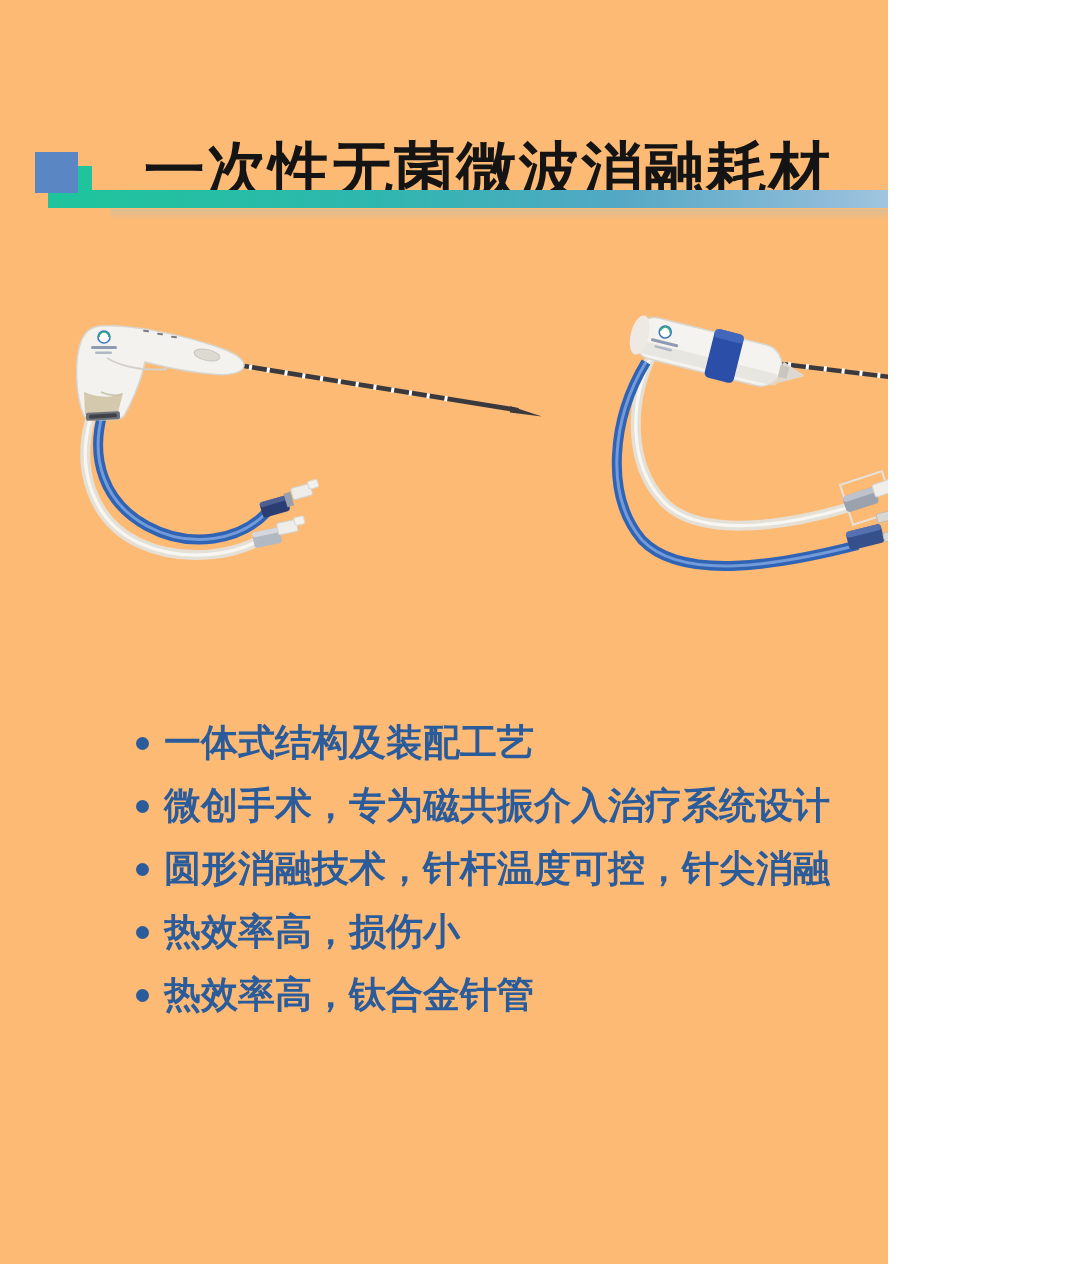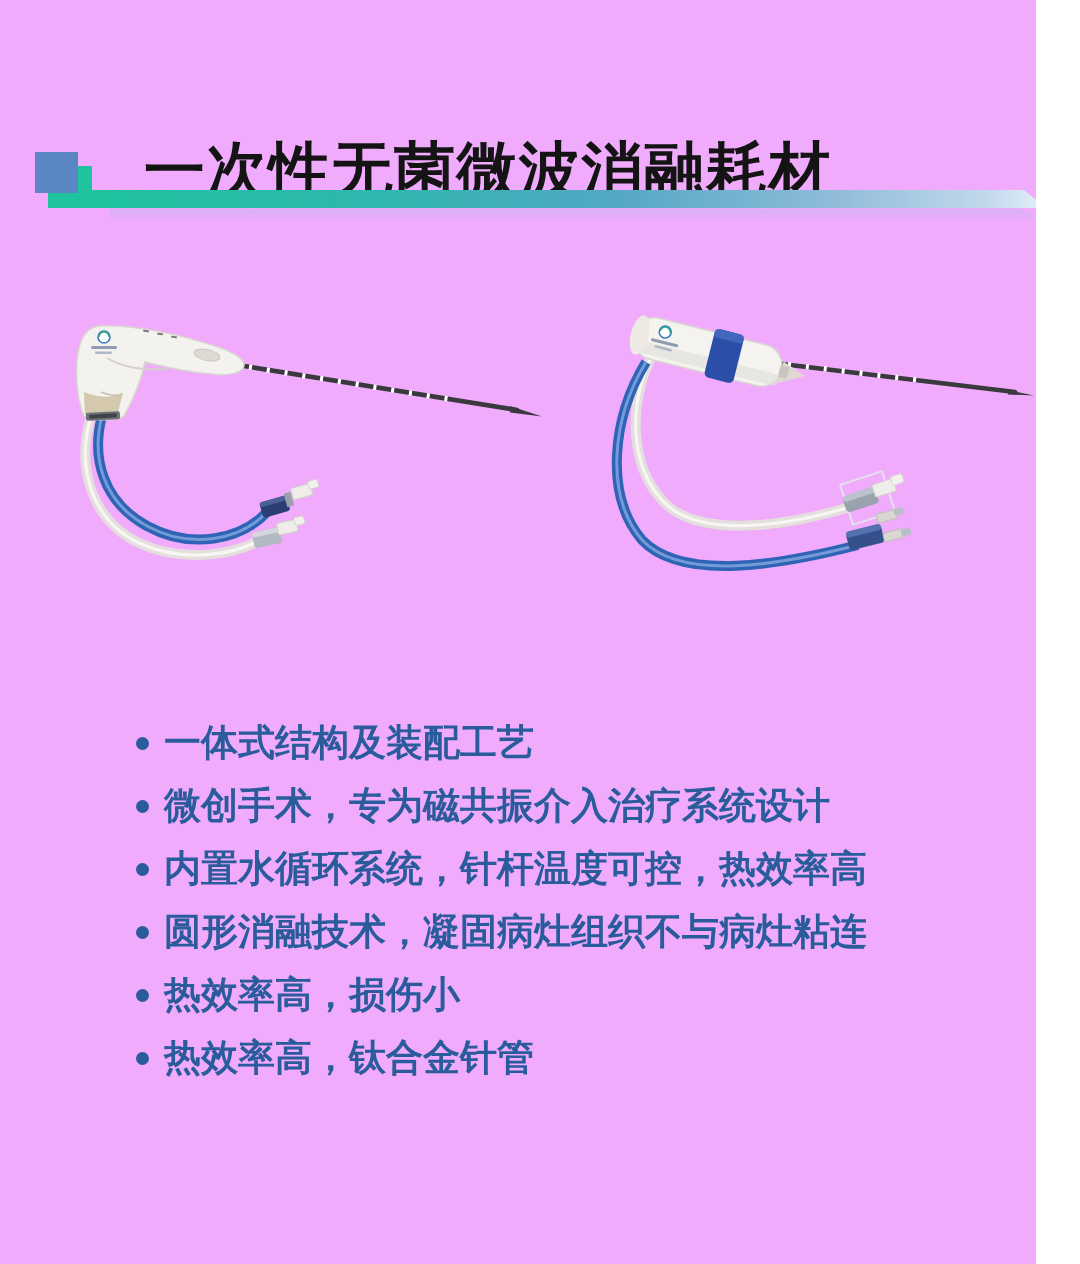--- a/index.html
+++ b/index.html
@@ -1,19 +1,19 @@
 <!DOCTYPE html>
 <html style="--title-text: #141414; --feature-text: #2a5c9c; --accent-green: #1fc39d; --accent-blue: #5b86c4; --bar-end: #cfe3f1; --tube-blue: #2f63b5; --handle-band-blue: #2b4fa8; --needle-dark: #3a3a3e;"><head>
 <meta charset="utf-8">
 <style>
   html,body{margin:0;padding:0;background:#ffffff;}
   .slide{
     position:relative;
-    width:1036px;height:1264px;
-    background:#f0abfc;
+    width:888px;height:1264px;
+    background:#fdba74;
     overflow:hidden;
     font-family:"Liberation Sans", sans-serif;
   }
   
   .title{
     position:absolute;left:144px;top:96px;
     font-size:61px;font-weight:800;line-height:66px;
     letter-spacing:1.5px;
     color:var(--title-text,#141414);
     white-space:nowrap;
@@ -182,25 +182,21 @@
     <li>
       <span class="dot"></span>
       <span>一体式结构及装配工艺</span>
     </li>
     <li>
       <span class="dot"></span>
       <span>微创手术，专为磁共振介入治疗系统设计</span>
     </li>
     <li>
       <span class="dot"></span>
-      <span>内置水循环系统，针杆温度可控，热效率高</span>
-    </li>
-    <li>
-      <span class="dot"></span>
-      <span>圆形消融技术，凝固病灶组织不与病灶粘连</span>
+      <span>圆形消融技术，针杆温度可控，针尖消融</span>
     </li>
     <li>
       <span class="dot"></span>
       <span>热效率高，损伤小</span>
     </li>
     <li>
       <span class="dot"></span>
       <span>热效率高，钛合金针管</span>
     </li>
   </ul>

